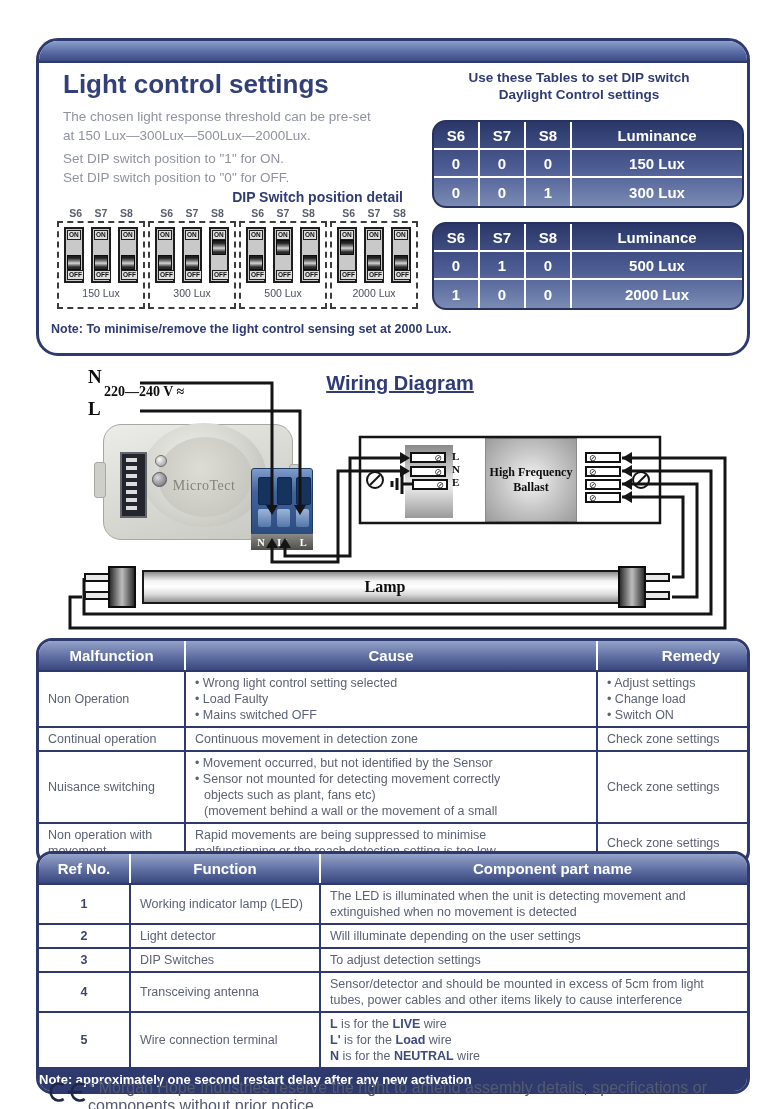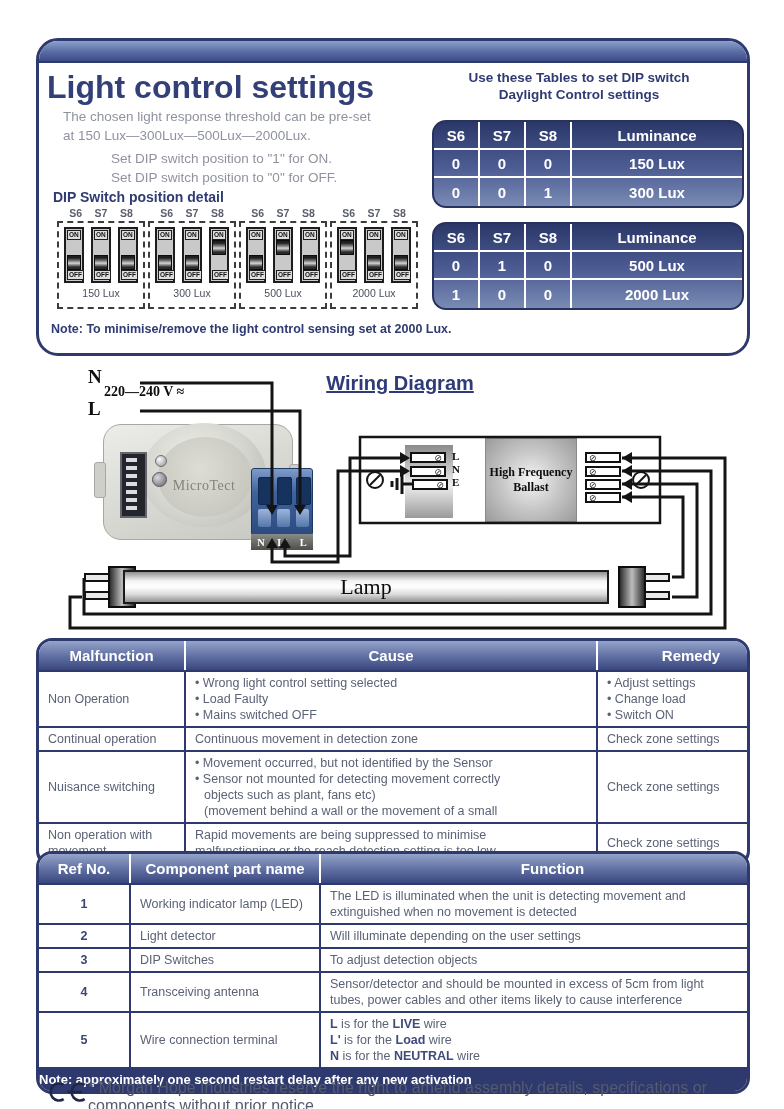--- a/index.html
+++ b/index.html
@@ -5,23 +5,23 @@
   html,body{margin:0;padding:0;background:#fff;}
   .page{position:relative;width:784px;height:1109px;background:#fff;overflow:hidden;
         font-family:"Liberation Sans",sans-serif;}
 
   
   .panel{position:absolute;left:36px;top:38px;width:714px;height:318px;box-sizing:border-box;
          border:3px solid #2e3a6e;border-radius:22px;background:#fff;overflow:hidden;}
   .panel-band{position:absolute;left:0;top:0;right:0;height:20px;
               background:linear-gradient(180deg,#8ba0cd 0%,#5a6ca3 55%,#3c4b86 100%);
               border-bottom:2px solid #2e3a6e;}
-  .lc-title{position:absolute;left:8px;top:28px;font-size:32px;font-weight:bold;color:#333f78;}
+  .lc-title{position:absolute;left:24px;top:28px;font-size:26px;font-weight:bold;color:#333f78;}
   .lc-para{position:absolute;left:24px;font-size:13.5px;line-height:19px;color:#8f939e;}
-  .lc-dip-title{position:absolute;left:14px;top:148px;width:350px;text-align:left;
+  .lc-dip-title{position:absolute;left:14px;top:148px;width:350px;text-align:right;
                 font-size:14px;font-weight:bold;color:#2f3b72;}
   .lc-note{position:absolute;left:12px;top:281px;font-size:12.5px;font-weight:bold;color:#2f3b72;}
 
   .dip-group{position:absolute;top:166px;width:88px;}
   .names{display:flex;justify-content:space-around;font-size:10.5px;font-weight:bold;
          color:#5a5f6d;margin-bottom:2px;padding:0 6px;}
   .dgbox{border:2px dashed #3c3c3c;height:88px;box-sizing:border-box;
          display:flex;flex-direction:column;align-items:center;padding-top:4px;}
   .sw-row{display:flex;gap:7px;}
   .sw{position:relative;width:20px;height:56px;background:#c9c9c9;border:2px solid #1d1d1d;
@@ -88,24 +88,24 @@
   .hfbox{position:absolute;left:485px;top:438px;width:92px;height:84px;
          background:radial-gradient(circle at 50% 50%,#f5f5f5 0%,#cacaca 45%,#9b9b9b 100%);
          border:1px solid #8a8a8a;display:flex;flex-direction:column;justify-content:center;
          text-align:center;font-family:"Liberation Serif",serif;font-weight:bold;font-size:12px;
          color:#0d0d0d;line-height:15px;box-sizing:border-box;}
 
   .pin{position:absolute;width:26px;height:9px;background:#e8e8e8;border:2px solid #111;
        box-sizing:border-box;}
   .cap{position:absolute;width:28px;height:42px;border:2px solid #0d0d0d;box-sizing:border-box;
        background:linear-gradient(90deg,#2e2e2e,#bdbdbd 50%,#2e2e2e);}
-  .tube{position:absolute;left:123px;top:570px;width:486px;height:34px;border:2px solid #1a1a1a;
+  .tube{position:absolute;left:142px;top:570px;width:486px;height:34px;border:2px solid #1a1a1a;
         box-sizing:border-box;display:flex;align-items:center;justify-content:center;
         background:linear-gradient(180deg,#8f8f8f,#f4f4f4 30%,#ffffff 50%,#d9d9d9 75%,#8f8f8f);
-        font-family:"Liberation Serif",serif;font-size:22px;font-weight:400;color:#0d0d0d;}
+        font-family:"Liberation Serif",serif;font-size:16px;font-weight:700;color:#0d0d0d;}
 
   
   .btable{position:absolute;left:36px;width:714px;box-sizing:border-box;background:#fff;
           border:3px solid #2e3a6e;border-radius:16px;overflow:hidden;}
   .mal{top:638px;border-bottom-width:5px;}
   .ref{top:851px;}
   .bt-header{display:grid;height:29px;color:#fff;font-weight:bold;font-size:15px;
              background:linear-gradient(180deg,#93a3c9 0%,#5f6ea1 55%,#39477f 100%);}
   .bt-header .hc{display:flex;align-items:center;justify-content:center;
                  border-right:2px solid #fff;}
@@ -131,21 +131,21 @@
 
 <div class="page">
 
   <div class="panel">
     <div class="panel-band"></div>
     <div class="lc-title">Light control settings</div>
     <div class="lc-para" style="top:66px;">
       <div>The chosen light response threshold can be pre-set</div>
       <div>at 150 Lux—300Lux—500Lux—2000Lux.</div>
     </div>
-    <div class="lc-para" style="top:108px;margin-left:48px;">
+    <div class="lc-para" style="top:108px;">
       <div>Set DIP switch position to "1" for ON.</div>
       <div>Set DIP switch position to "0" for OFF.</div>
     </div>
     <div class="lc-dip-title">DIP Switch position detail</div>
 
     <div class="dip-group" style="left:18px;">
       <div class="names">
         <span>S6</span>
         <span>S7</span>
         <span>S8</span>
@@ -456,22 +456,22 @@
       </div>
       <div class="cell">
           <div>Check zone settings</div>
         </div>
     </div>
   </div>
 
   <div class="btable ref">
     <div class="bt-header">
       <div class="hc">Ref No.</div>
+      <div class="hc">Function</div>
       <div class="hc">Component part name</div>
-      <div class="hc">Function</div>
     </div>
     <div class="bt-row" style="min-height:36px;">
       <div class="cell num">
           <div>1</div>
         </div>
       <div class="cell">
           <div>Working indicator lamp (LED)</div>
         </div>
       <div class="cell">
           <div>The LED is illuminated when the unit is detecting movement and extinguished when no movement is detected</div>
@@ -489,21 +489,21 @@
         </div>
     </div>
     <div class="bt-row" style="min-height:21px;">
       <div class="cell num">
           <div>3</div>
         </div>
       <div class="cell">
           <div>DIP Switches</div>
         </div>
       <div class="cell">
-          <div>To adjust detection objects</div>
+          <div>To adjust detection settings</div>
         </div>
     </div>
     <div class="bt-row" style="min-height:36px;">
       <div class="cell num">
           <div>4</div>
         </div>
       <div class="cell">
           <div>Transceiving antenna</div>
         </div>
       <div class="cell">

